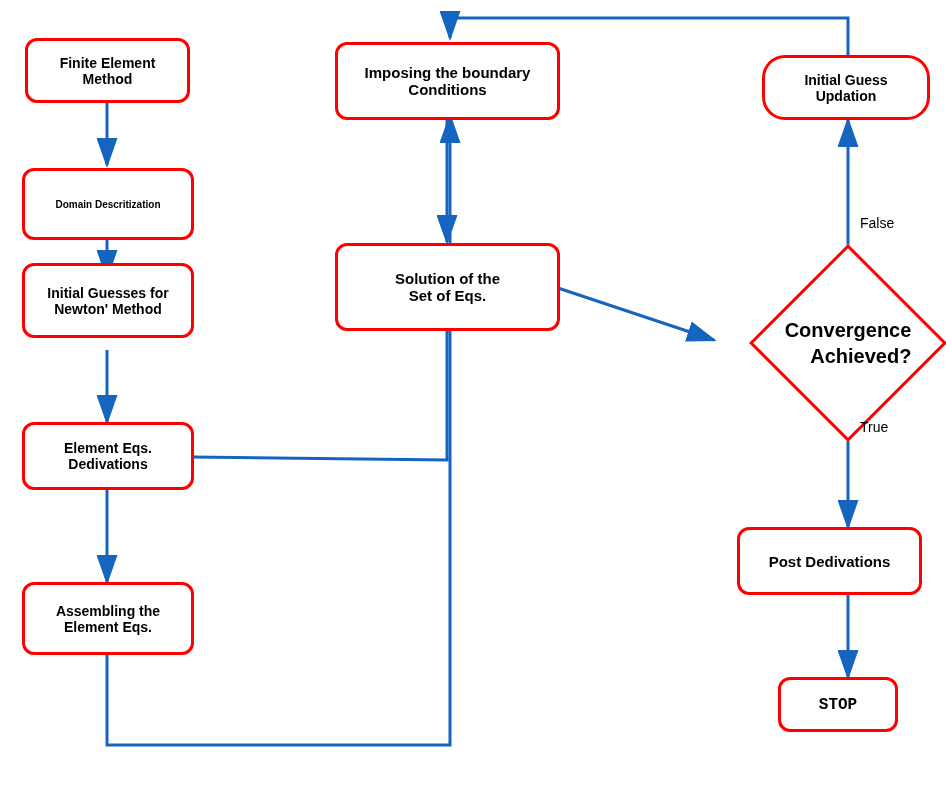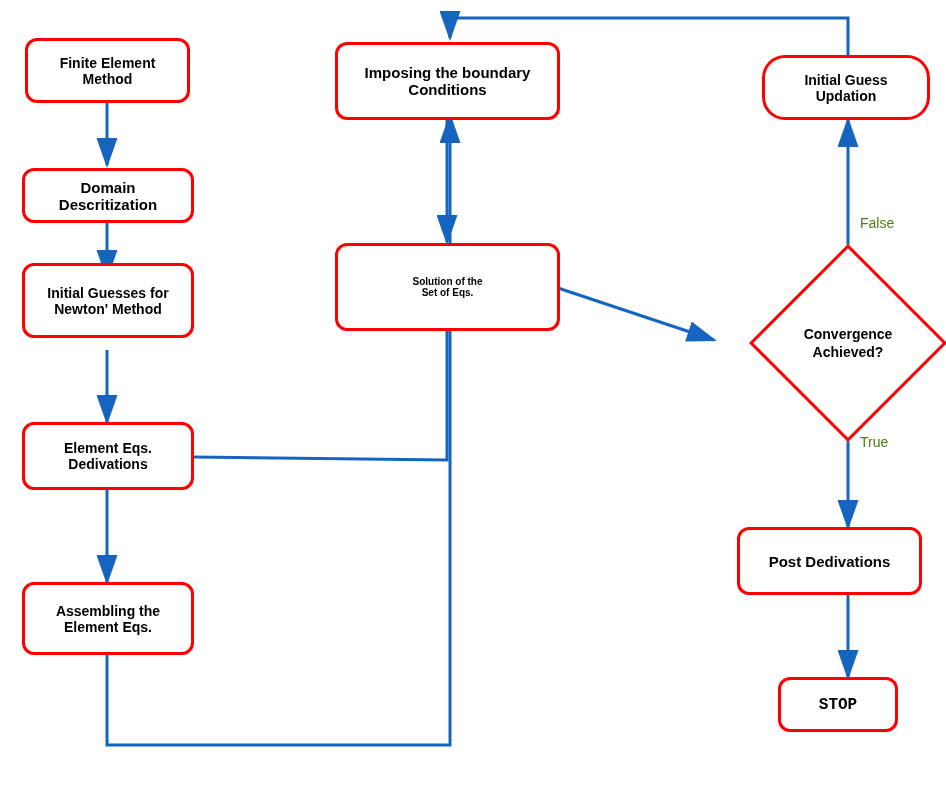--- a/index.html
+++ b/index.html
@@ -42,37 +42,37 @@
       height: 130px;
       border: 3px solid red;
       background: #fff;
       transform: rotate(45deg);
       position: absolute;
     }
     .diamond-text {
       position: relative;
       z-index: 2;
       font-weight: bold;
-      font-size: 14px;
+      font-size: 20px;
       color: #000;
-      text-align: center;
+      text-align: right;
       line-height: 1.3;
     }
     svg.arrows {
       position: absolute;
       top: 0;
       left: 0;
       width: 946px;
       height: 805px;
       pointer-events: none;
     }
     .label {
       position: absolute;
       font-size: 14px;
-      color: #4d7c0f;
+      color: #000000;
       font-weight: normal;
     }
   </style>
 </head>
 <body>
 
 <div class="diagram">
 
   <svg class="arrows">
     <defs>
@@ -108,41 +108,41 @@
 
     <polyline points="447,330 447,460 193,457" stroke="#1565C0" stroke-width="3" fill="none" marker-end="url(#arrowhead-left)"></polyline>
 
   </svg>
 
   <div class="box" style="left:25px; top:38px; width:165px; height:65px; font-size:14px;">
     <span>Finite Element
 Method</span>
   </div>
 
-  <div class="box" style="left:22px; top:168px; width:172px; height:55px; font-size:15px;">
+  <div class="box" style="left:22px; top:168px; width:172px; height:72px; font-size:10px;">
     <span>Domain Descritization</span>
   </div>
 
   <div class="box" style="left:22px; top:263px; width:172px; height:75px; font-size:14px;">
     <span>Initial Guesses for<br>Newton' Method</span>
   </div>
 
   <div class="box" style="left:22px; top:422px; width:172px; height:68px; font-size:14px;">
     <span>Element Eqs.<br>Dedivations</span>
   </div>
 
   <div class="box" style="left:22px; top:582px; width:172px; height:73px; font-size:14px;">
     <span>Assembling the<br>Element Eqs.</span>
   </div>
 
   <div class="box" style="left:335px; top:42px; width:225px; height:78px; font-size:15px;">
     <span>Imposing the boundary<br>Conditions</span>
   </div>
 
-  <div class="box" style="left:335px; top:243px; width:225px; height:88px; font-size:10px;">
+  <div class="box" style="left:335px; top:243px; width:225px; height:88px; font-size:15px;">
     <span>Solution of the<br>Set of Eqs.</span>
   </div>
 
   <div class="box" style="left:762px; top:55px; width:168px; height:65px; font-size:14px;border-radius:23px;">
     <span>Initial Guess<br>Updation</span>
   </div>
 
   <div class="diamond" style="position:absolute; left:713px; top:248px; width:270px; height:190px;">
     <div class="diamond-inner" style="width:140px; height:140px;"></div>
     <div class="diamond-text">Convergence<br>Achieved?</div>
@@ -153,17 +153,17 @@
   </div>
 
   <div class="box" style="left:778px; top:677px; width:120px; height:55px; font-size:16px;font-family:Liberation Mono, monospace;">
     <span>STOP</span>
   </div>
 
   <div class="label" style="left:860px; top:215px;">
     <span>False</span>
   </div>
 
-  <div class="label" style="left:860px; top:434px;">
+  <div class="label" style="left:860px; top:419px;">
     <span>True</span>
   </div>
 
 </div>
 
 </body></html>

